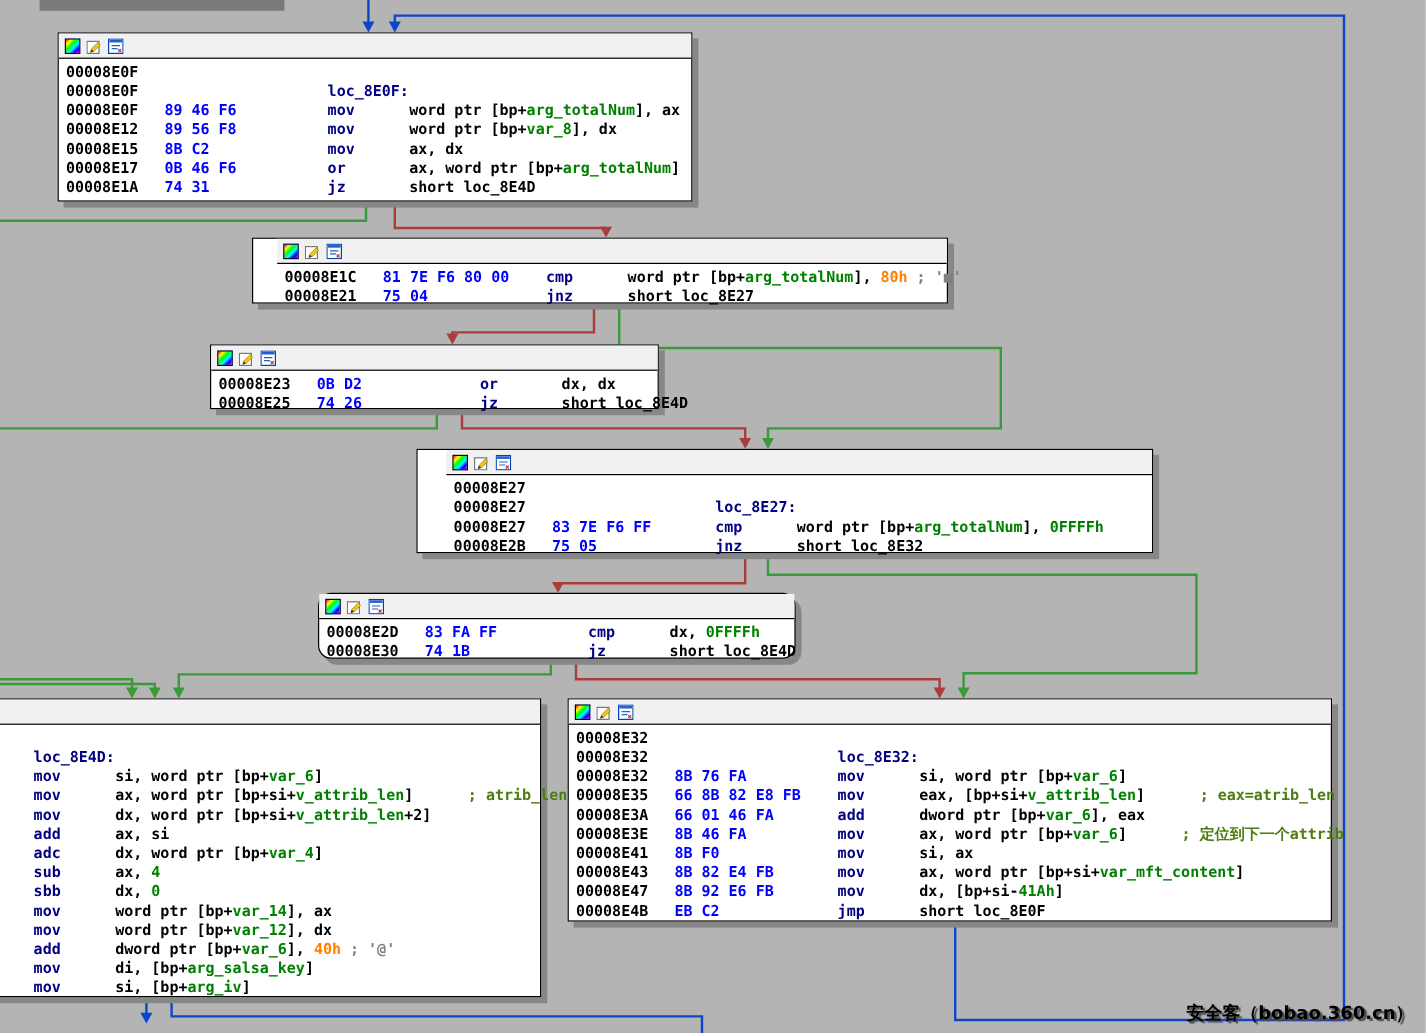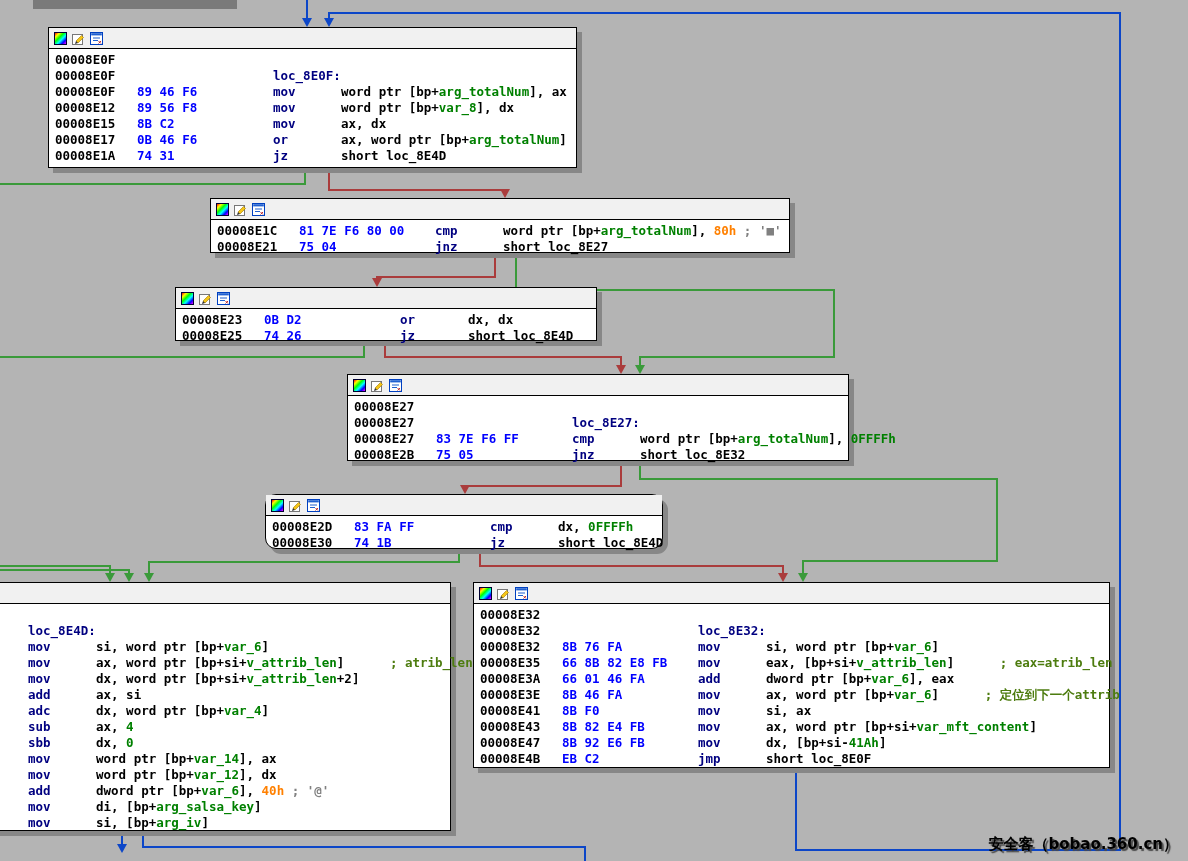--- a/index.html
+++ b/index.html
@@ -83,61 +83,61 @@
       <div class="body">
         <div class="row"><span class="c-a">00008E0F</span></div>
         <div class="row"><span class="c-a">00008E0F</span><span class="c-m">loc_8E0F:</span></div>
         <div class="row"><span class="c-a">00008E0F</span><span class="c-b">89 46 F6</span><span class="c-m">mov</span><span class="c-o"><span class="seg-t">word ptr [bp+</span><span class="seg-v">arg_totalNum</span><span class="seg-t">], ax</span></span></div>
         <div class="row"><span class="c-a">00008E12</span><span class="c-b">89 56 F8</span><span class="c-m">mov</span><span class="c-o"><span class="seg-t">word ptr [bp+</span><span class="seg-v">var_8</span><span class="seg-t">], dx</span></span></div>
         <div class="row"><span class="c-a">00008E15</span><span class="c-b">8B C2</span><span class="c-m">mov</span><span class="c-o"><span class="seg-t">ax, dx</span></span></div>
         <div class="row"><span class="c-a">00008E17</span><span class="c-b">0B 46 F6</span><span class="c-m">or</span><span class="c-o"><span class="seg-t">ax, word ptr [bp+</span><span class="seg-v">arg_totalNum</span><span class="seg-t">]</span></span></div>
         <div class="row"><span class="c-a">00008E1A</span><span class="c-b">74 31</span><span class="c-m">jz</span><span class="c-o"><span class="seg-t">short loc_8E4D</span></span></div>
       </div>
     </div>
-    <div class="block" style="left: 210px; top: 198px; width: 580px; height: 55px;">
+    <div class="block" style="left: 210px; top: 198px; width: 580px; height: 55px; padding-left: 20px;">
       <div class="tbar">
         <span class="ticon palette"></span>
         <span class="ticon"><svg width="13" height="13" viewBox="0 0 13 13">
             <rect x="0.5" y="2.5" width="10" height="10" fill="#fff" stroke="#777"></rect>
             <polygon points="4,9 9.5,3.5 11.5,5.5 6,11" fill="#f5c518" stroke="#a07800" stroke-width="0.6"></polygon>
             <polygon points="3,12 4,9 6,11" fill="#333"></polygon>
           </svg></span>
         <span class="ticon"><svg width="13" height="13" viewBox="0 0 13 13">
             <rect x="0.5" y="0.5" width="12" height="12" fill="#fff" stroke="#0040c0"></rect>
             <rect x="1.2" y="1.2" width="10.6" height="2.2" fill="#2060d0"></rect>
             <path d="M3 6 h7 M3 8.5 h5" stroke="#2060d0" stroke-width="1" fill="none"></path>
             <path d="M8.5 9 l2.5 2.5 M11 9 l-2.5 2.5" stroke="#c03030" stroke-width="1" fill="none"></path>
           </svg></span>
       </div>
       <div class="body">
         <div class="row"><span class="c-a">00008E1C</span><span class="c-b">81 7E F6 80 00</span><span class="c-m">cmp</span><span class="c-o"><span class="seg-t">word ptr [bp+</span><span class="seg-v">arg_totalNum</span><span class="seg-t">], </span><span class="seg-i">80h</span><span class="seg-c"> ; '■'</span></span></div>
         <div class="row"><span class="c-a">00008E21</span><span class="c-b">75 04</span><span class="c-m">jnz</span><span class="c-o"><span class="seg-t">short loc_8E27</span></span></div>
       </div>
     </div>
-    <div class="block" style="left: 175px; top: 287px; width: 422px; height: 54px;">
+    <div class="block" style="left: 175px; top: 287px; width: 374px; height: 54px;">
       <div class="tbar">
         <span class="ticon palette"></span>
         <span class="ticon"><svg width="13" height="13" viewBox="0 0 13 13">
             <rect x="0.5" y="2.5" width="10" height="10" fill="#fff" stroke="#777"></rect>
             <polygon points="4,9 9.5,3.5 11.5,5.5 6,11" fill="#f5c518" stroke="#a07800" stroke-width="0.6"></polygon>
             <polygon points="3,12 4,9 6,11" fill="#333"></polygon>
           </svg></span>
         <span class="ticon"><svg width="13" height="13" viewBox="0 0 13 13">
             <rect x="0.5" y="0.5" width="12" height="12" fill="#fff" stroke="#0040c0"></rect>
             <rect x="1.2" y="1.2" width="10.6" height="2.2" fill="#2060d0"></rect>
             <path d="M3 6 h7 M3 8.5 h5" stroke="#2060d0" stroke-width="1" fill="none"></path>
             <path d="M8.5 9 l2.5 2.5 M11 9 l-2.5 2.5" stroke="#c03030" stroke-width="1" fill="none"></path>
           </svg></span>
       </div>
       <div class="body">
         <div class="row"><span class="c-a">00008E23</span><span class="c-b">0B D2</span><span class="c-m">or</span><span class="c-o"><span class="seg-t">dx, dx</span></span></div>
         <div class="row"><span class="c-a">00008E25</span><span class="c-b">74 26</span><span class="c-m">jz</span><span class="c-o"><span class="seg-t">short loc_8E4D</span></span></div>
       </div>
     </div>
-    <div class="block" style="left: 347px; top: 374px; width: 502px; height: 87px;">
+    <div class="block" style="left: 347px; top: 374px; width: 614px; height: 87px; padding-left: 24px;">
       <div class="tbar">
         <span class="ticon palette"></span>
         <span class="ticon"><svg width="13" height="13" viewBox="0 0 13 13">
             <rect x="0.5" y="2.5" width="10" height="10" fill="#fff" stroke="#777"></rect>
             <polygon points="4,9 9.5,3.5 11.5,5.5 6,11" fill="#f5c518" stroke="#a07800" stroke-width="0.6"></polygon>
             <polygon points="3,12 4,9 6,11" fill="#333"></polygon>
           </svg></span>
         <span class="ticon"><svg width="13" height="13" viewBox="0 0 13 13">
             <rect x="0.5" y="0.5" width="12" height="12" fill="#fff" stroke="#0040c0"></rect>
             <rect x="1.2" y="1.2" width="10.6" height="2.2" fill="#2060d0"></rect>

